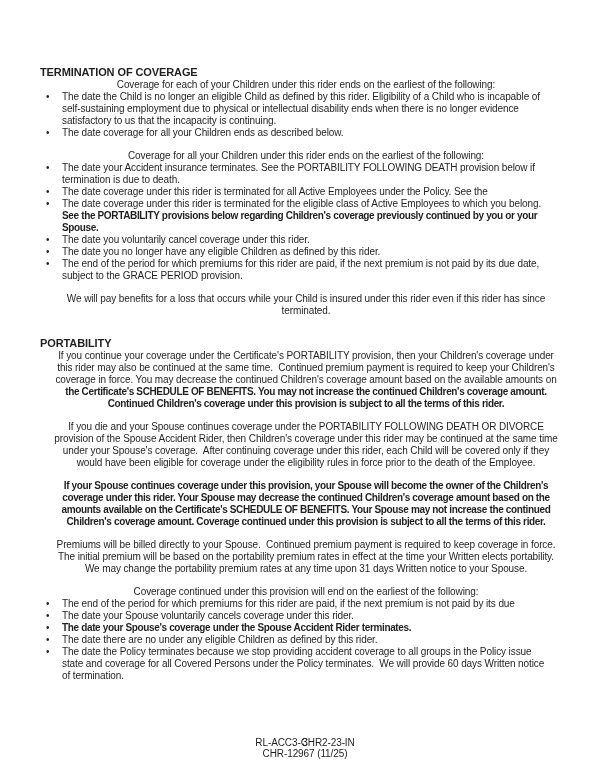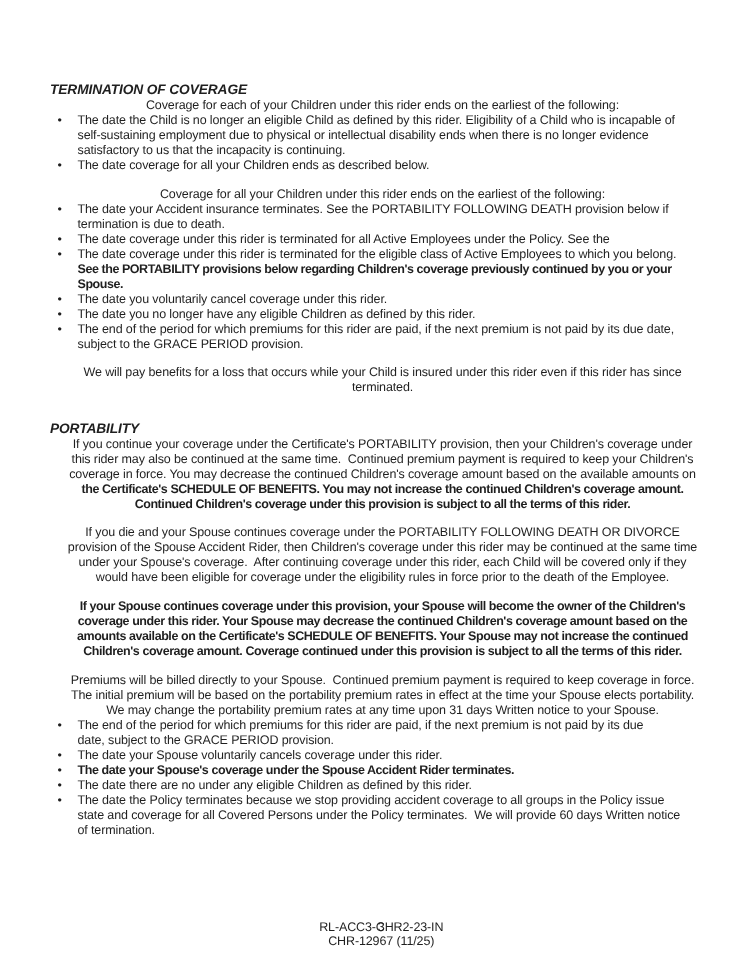--- a/index.html
+++ b/index.html
@@ -18,21 +18,20 @@
     top: 66px;
     width: 532px;
   }
   section { display: flow-root; }
   h2 {
     margin: 9px 0 0 0;
     font-size: 11px;
     line-height: 13px;
     font-weight: bold;
     letter-spacing: -0.1px;
-    font-style: italic;
   }
   section:first-child h2 { margin-top: 0; }
   p { margin: 0 0 11px 0; text-align: center; }
   p + ul { margin-top: -11px; }
   ul {
     list-style: none;
     margin: 0 0 11px 0;
     padding: 0;
   }
   li { position: relative; padding-left: 22px; }
@@ -139,27 +138,29 @@
           <span class="line">would have been eligible for coverage under the eligibility rules in force prior to the death of the Employee.</span>
         </p>
         <p>
           <span class="line b">If your Spouse continues coverage under this provision, your Spouse will become the owner of the Children's</span>
           <span class="line b">coverage under this rider. Your Spouse may decrease the continued Children's coverage amount based on the</span>
           <span class="line b">amounts available on the Certificate's SCHEDULE OF BENEFITS. Your Spouse may not increase the continued</span>
           <span class="line b">Children's coverage amount. Coverage continued under this provision is subject to all the terms of this rider.</span>
         </p>
         <p>
           <span class="line">Premiums will be billed directly to your Spouse.  Continued premium payment is required to keep coverage in force.</span>
-          <span class="line">The initial premium will be based on the portability premium rates in effect at the time your Spouse elects portability.</span>
+          <span class="line">The initial premium will be based on the portability premium rates in effect at the time your Written elects portability.</span>
           <span class="line">We may change the portability premium rates at any time upon 31 days Written notice to your Spouse.</span>
+        </p>
+        <p>
+          <span class="line">Coverage continued under this provision will end on the earliest of the following:</span>
         </p>
         <ul>
           <li>
             <span class="line">The end of the period for which premiums for this rider are paid, if the next premium is not paid by its due</span>
-            <span class="line">date, subject to the GRACE PERIOD provision.</span>
           </li>
           <li>
             <span class="line">The date your Spouse voluntarily cancels coverage under this rider.</span>
           </li>
           <li>
             <span class="line b">The date your Spouse's coverage under the Spouse Accident Rider terminates.</span>
           </li>
           <li>
             <span class="line">The date there are no under any eligible Children as defined by this rider.</span>
           </li>

